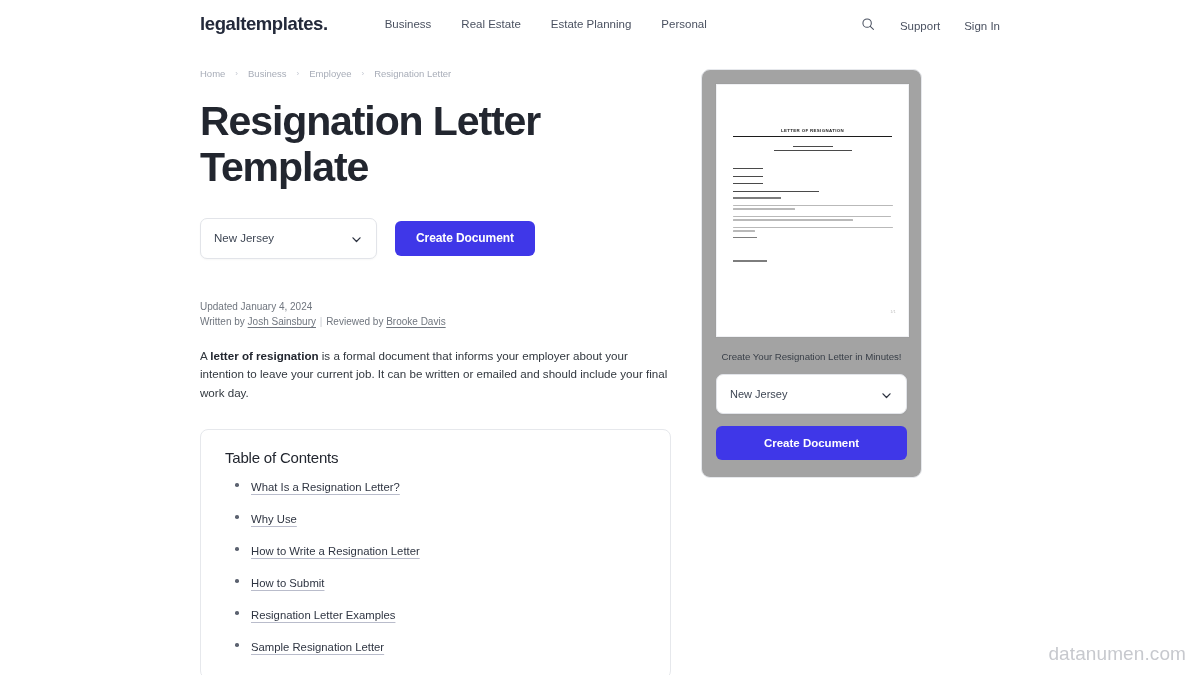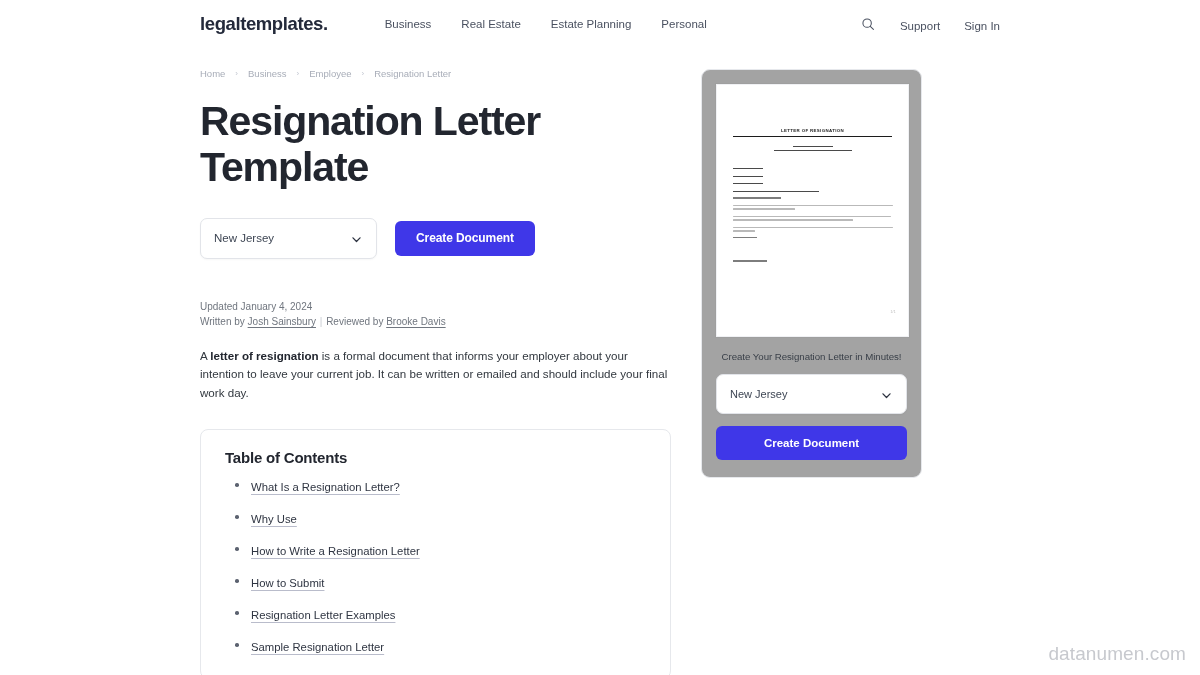--- a/index.html
+++ b/index.html
@@ -217,21 +217,21 @@
   .toc {
     margin-top: 26px;
     width: 471px;
     border: 1px solid #e6e8ec;
     border-radius: 8px;
     padding: 19px 24px 24px 24px;
     background: #fff;
   }
   .toc-title {
     font-size: 15px;
-    font-weight: 700;
+    font-weight: 400;
     color: #22262f;
     letter-spacing: -0.2px;
   }
   .toc-list {
     margin-top: 11px;
     list-style: none;
   }
   .toc-list li {
     position: relative;
     padding-left: 26px;

